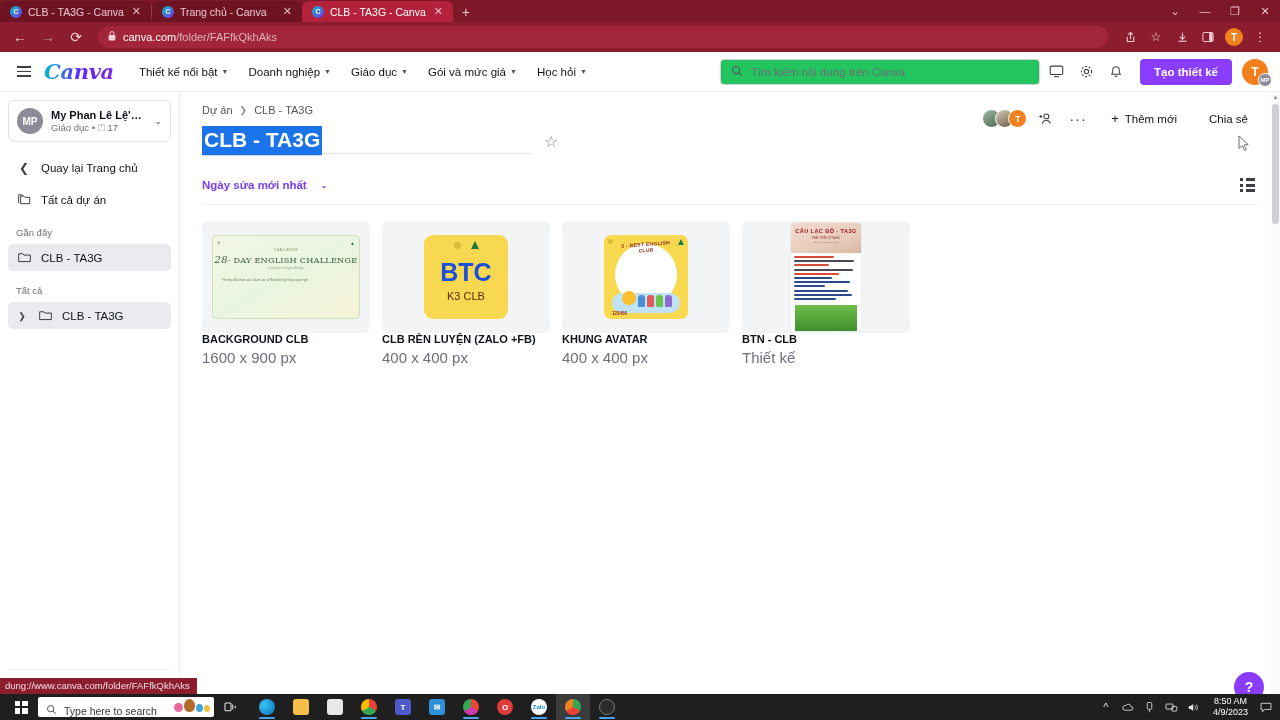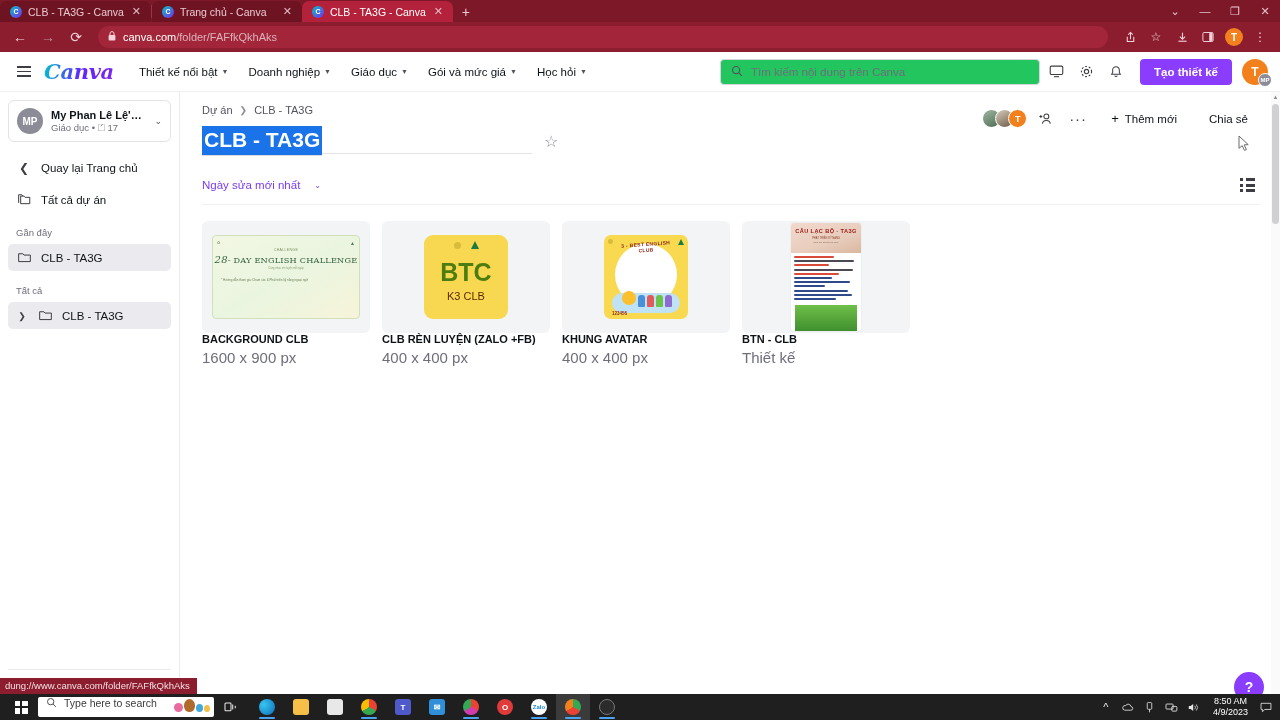--- a/index.html
+++ b/index.html
@@ -351,21 +351,21 @@
 
   .sort-row {
     display: flex; align-items: center;
     margin-top: 18px;
     border-bottom: 1px solid #f0f0f3;
     padding-bottom: 8px;
   }
   .sort-btn {
     display: flex; align-items: center; gap: 14px;
     font-size: 11.5px; color: #7a3df0;
-    font-weight: normal;
+    font-weight: bold;
   }
   .sort-btn .caret { color: #7a3df0; font-size: 8px; }
   .view-toggle {
     margin-left: auto;
     width: 26px; height: 22px;
     display: flex; flex-direction: column; justify-content: center;
     gap: 2.5px; align-items: center;
   }
   .vt-line { display: flex; align-items: center; gap: 3px; }
   .vt-line i { display: block; width: 3px; height: 3px; background: #3d3d44; }
@@ -433,21 +433,21 @@
     display: flex; justify-content: center; gap: 10px; align-items: center;
   }
   .th-btc .lg1 { width: 7px; height: 7px; border-radius: 50%; background: #d8bc3a; }
   .th-btc .lg2 {
     width: 0; height: 0;
     border-left: 4.5px solid transparent;
     border-right: 4.5px solid transparent;
     border-bottom: 8px solid #1f7a3d;
   }
   .th-btc .btc {
-    font-size: 25px; font-weight: bold; color: #4d7c0f;
+    font-size: 25px; font-weight: bold; color: #1d4ed8;
     line-height: 1; margin-top: 8px;
     font-family: "Liberation Sans", sans-serif;
   }
   .th-btc .k3 { font-size: 11px; color: #5d2a08; margin-top: 5px; }
 
   .th-ava {
     width: 84px; height: 84px;
     background: #f8d94f;
     border-radius: 7px;
     position: relative;
@@ -582,21 +582,21 @@
   .win-logo {
     width: 13px; height: 13px;
     display: grid; grid-template-columns: 1fr 1fr; grid-template-rows: 1fr 1fr;
     gap: 1.5px;
   }
   .win-logo i { display: block; background: #ffffff; }
   .tb-search {
     width: 176px; height: 20px;
     background: #fff;
     border-radius: 2px;
-    display: flex; align-items: flex-start;
+    display: flex; align-items: flex-end;
     gap: 7px; padding: 0 8px;
     font-size: 10.5px; color: #3a3a3a;
     position: relative;
     overflow: hidden;
   }
   .tb-search .mag { font-size: 10px; color: #4a4a4a; }
   .tb-search .deco {
     position: absolute; right: 4px; top: 2px;
     display: flex; gap: 1px; align-items: flex-end;
   }

